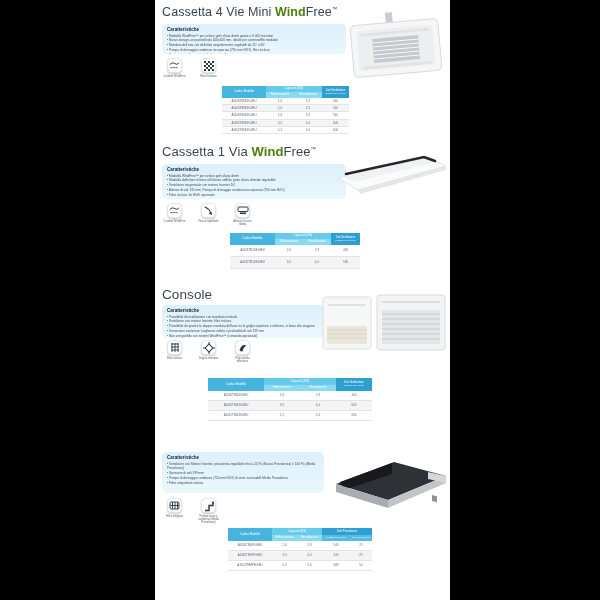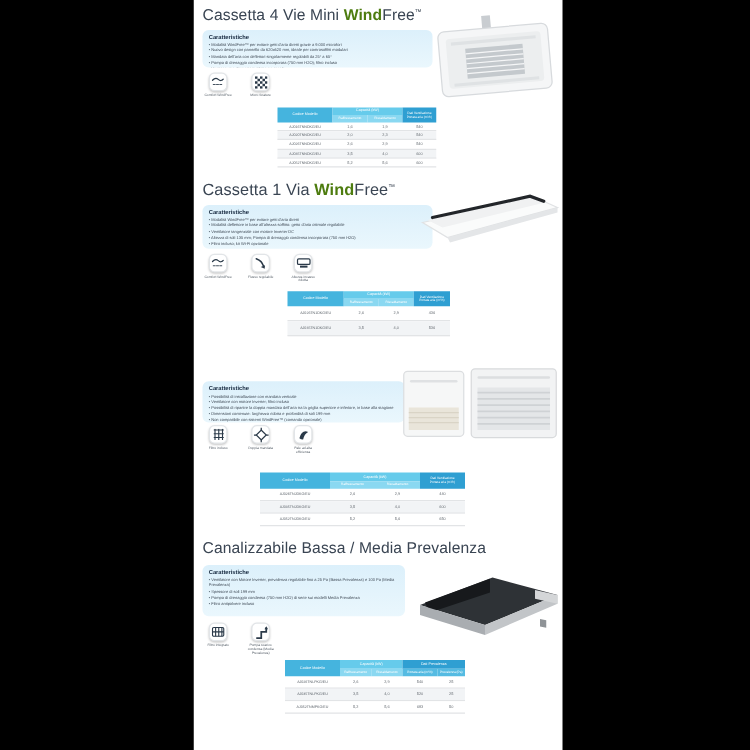--- a/index.html
+++ b/index.html
@@ -266,20 +266,21 @@
             <span class="cell model">AJ035TN1DKG/EU</span>
             <span class="cell">3,5</span>
             <span class="cell">4,0</span>
             <span class="cell">536</span>
           </div>
         </div>
     </div>
   </section>
 
   <section class="s3">
+    <h2 class="sec-title" style="font-size:13.5px;"><span>Console</span></h2>
 
     <div class="feat" style="top:17px; left:0; width:162px; height:33px;">
       <h3>Caratteristiche</h3>
       <ul>
 
       <li>Possibilità di installazione con mandata verticale</li>
           <li>Ventilatore con motore Inverter; filtro incluso</li>
           <li>Possibilità di ripartire la doppia mandata dell'aria tra la griglia superiore e inferiore, in base alla stagione</li>
           <li>Dimensioni contenute: larghezza ridotta e profondità di soli 199 mm</li>
           <li>Non compatibile con sistemi WindFree™ (comando opzionale)</li>
@@ -381,21 +382,20 @@
             <span class="cell model">AJ052TNJDKG/EU</span>
             <span class="cell">5,2</span>
             <span class="cell">5,6</span>
             <span class="cell">650</span>
           </div>
         </div>
     </div>
   </section>
 
   <section class="s4">
-    <h2 class="sec-title"><span>Canalizzabile Bassa / Media Prevalenza</span></h2>
 
     <div class="feat" style="top:20px; left:0; width:162px; height:41px;">
       <h3>Caratteristiche</h3>
       <ul>
 
       <li>Ventilatore con Motore Inverter, prevalenza regolabile fino a 25 Pa (Bassa Prevalenza) e 100 Pa (Media Prevalenza)</li>
           <li>Spessore di soli 199 mm</li>
           <li>Pompa di drenaggio condensa (750 mm H2O) di serie sui modelli Media Prevalenza</li>
           <li>Filtro antipolvere incluso</li>
         </ul>

